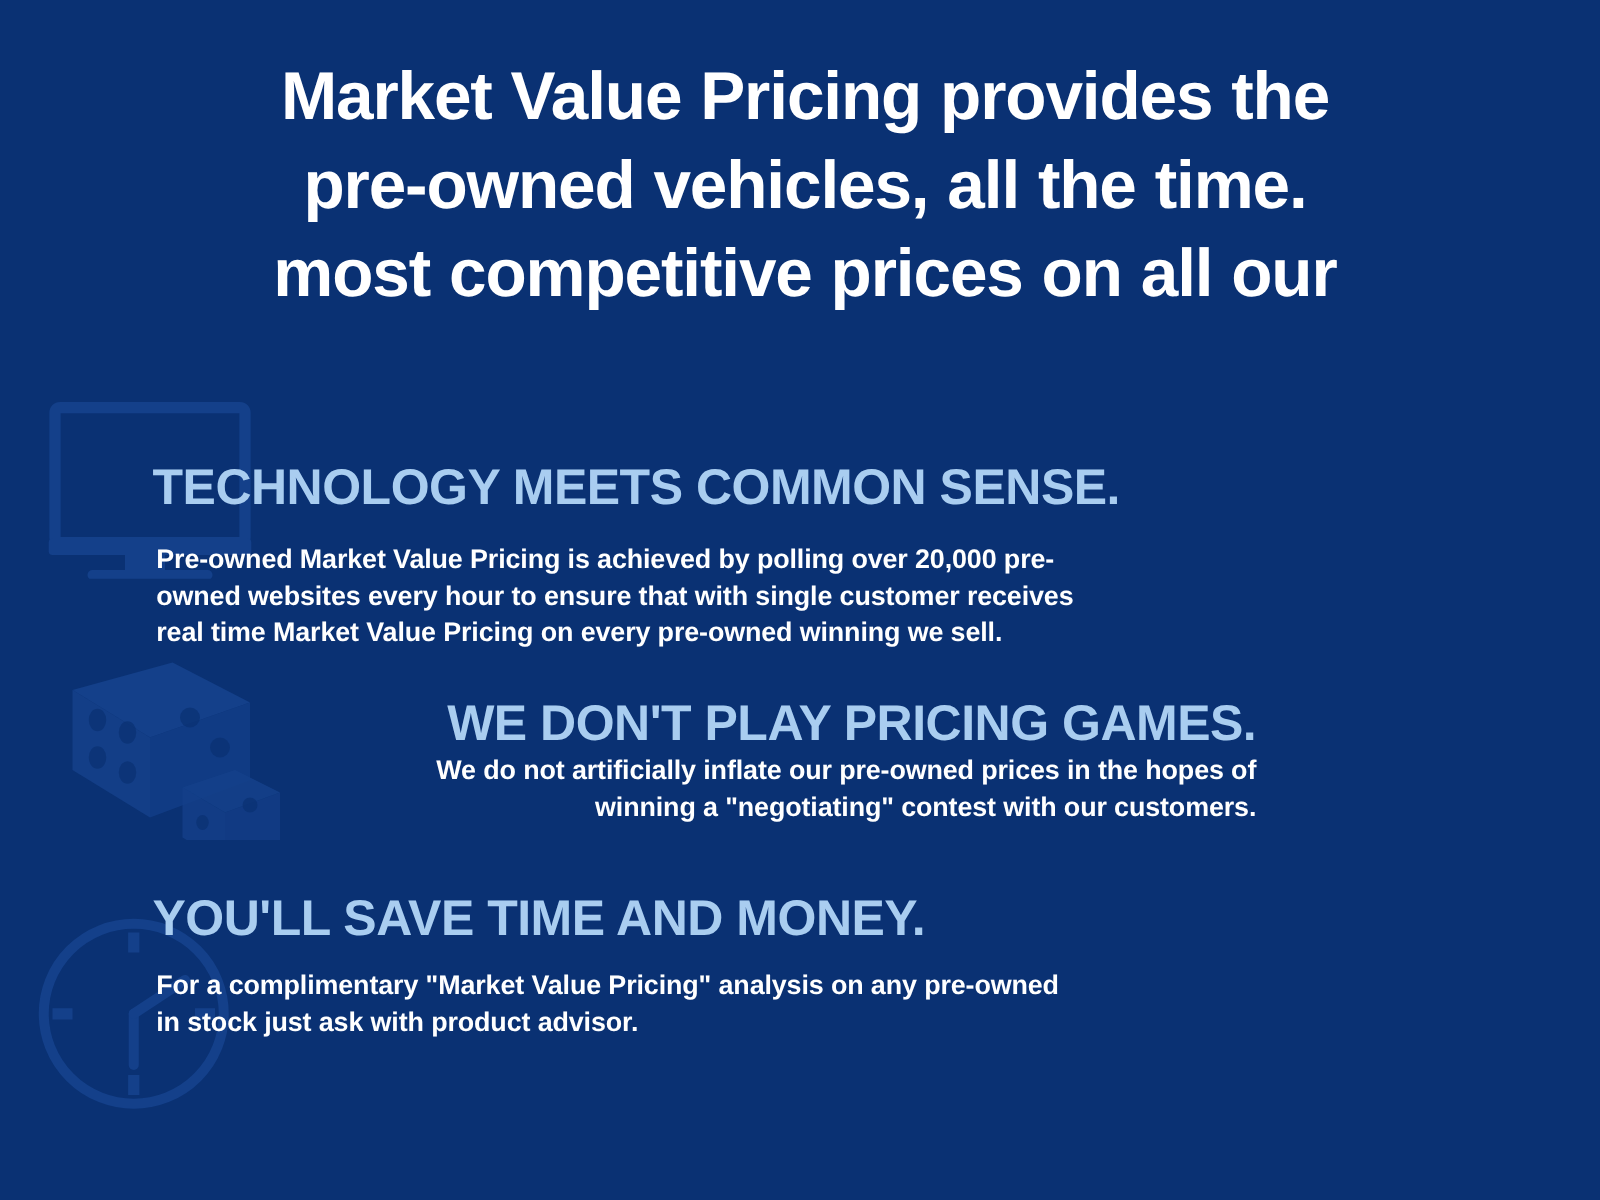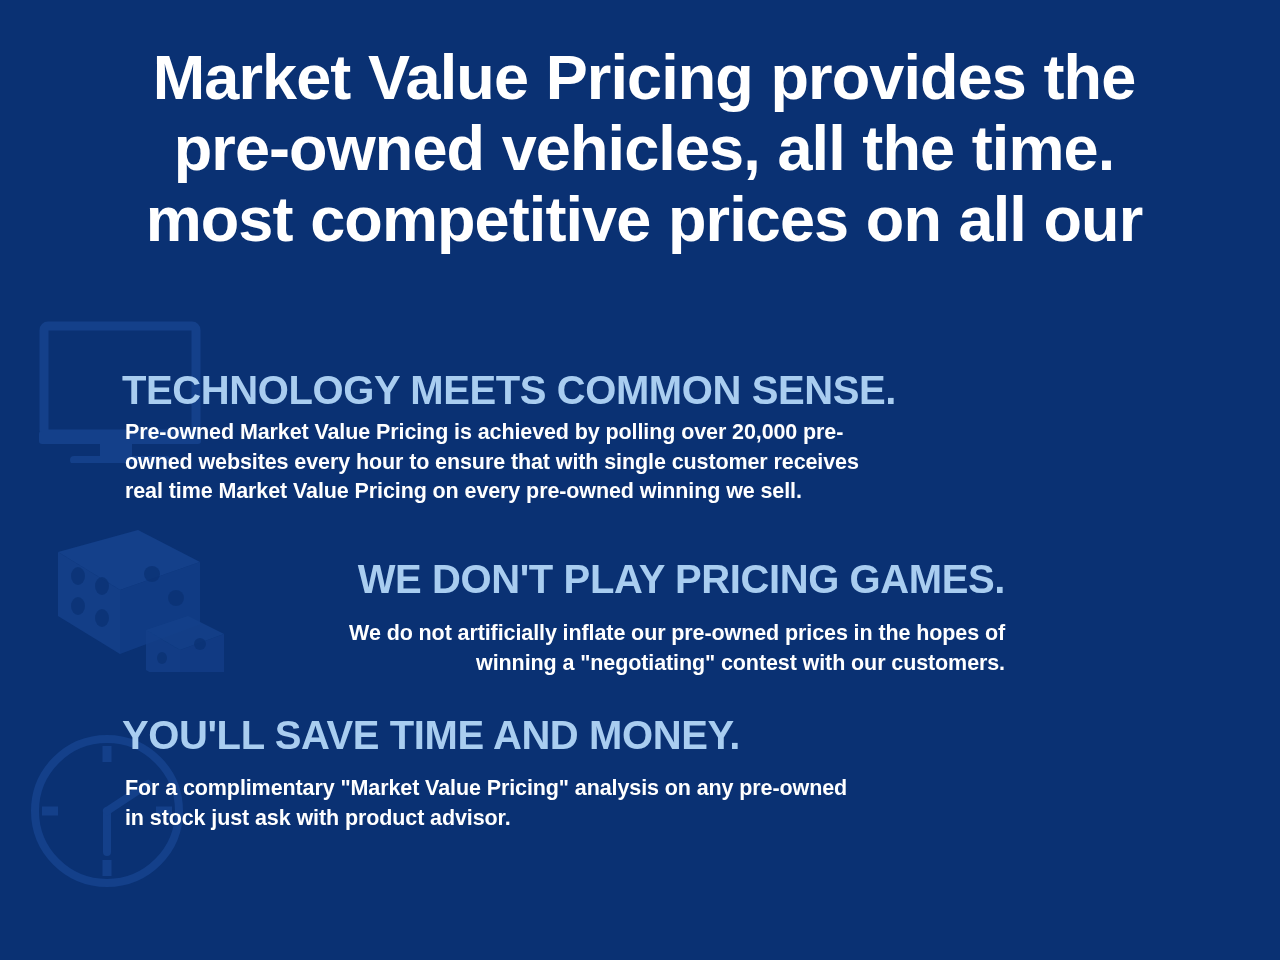--- a/index.html
+++ b/index.html
@@ -41,21 +41,21 @@
   .wm-dice    { left: 28px; top: 512px; }
   .wm-clock   { left: 22px; top: 726px; }
 
   
   .headline {
     position: absolute;
     left: 104px;
     top: 42px;
     width: 1080px;
     color: #ffffff;
-    font-size: 63px;
+    font-size: 54px;
     line-height: 71px;
     font-weight: bold;
     letter-spacing: -0.9px;
     text-align: center;
     word-spacing: 1px;
   }
   .headline .hl-line { display: block; white-space: nowrap; }
 
   
   .sections {
@@ -80,22 +80,22 @@
   }
   .sec-body {
     color: #ffffff;
     font-size: 21.5px;
     line-height: 29.5px;
     font-weight: bold;
     letter-spacing: -0.1px;
     margin: 0;
     padding-left: 3px;
   }
-  .section-1 .sec-body { margin-top: 6px; width: 975px; }
-  .section-2 .sec-body { margin-top: 18px; width: 880px; }
+  .section-1 .sec-body { margin-top: 21px; width: 975px; }
+  .section-2 .sec-body { margin-top: 1px; width: 880px; }
   .section-3 .sec-body { margin-top: 17px; width: 960px; }
   .sec-body .bl { display: block; white-space: nowrap; }
 </style>
 </head>
 <body>
 
 <div class="slide">
 
   <div class="watermarks">
 

